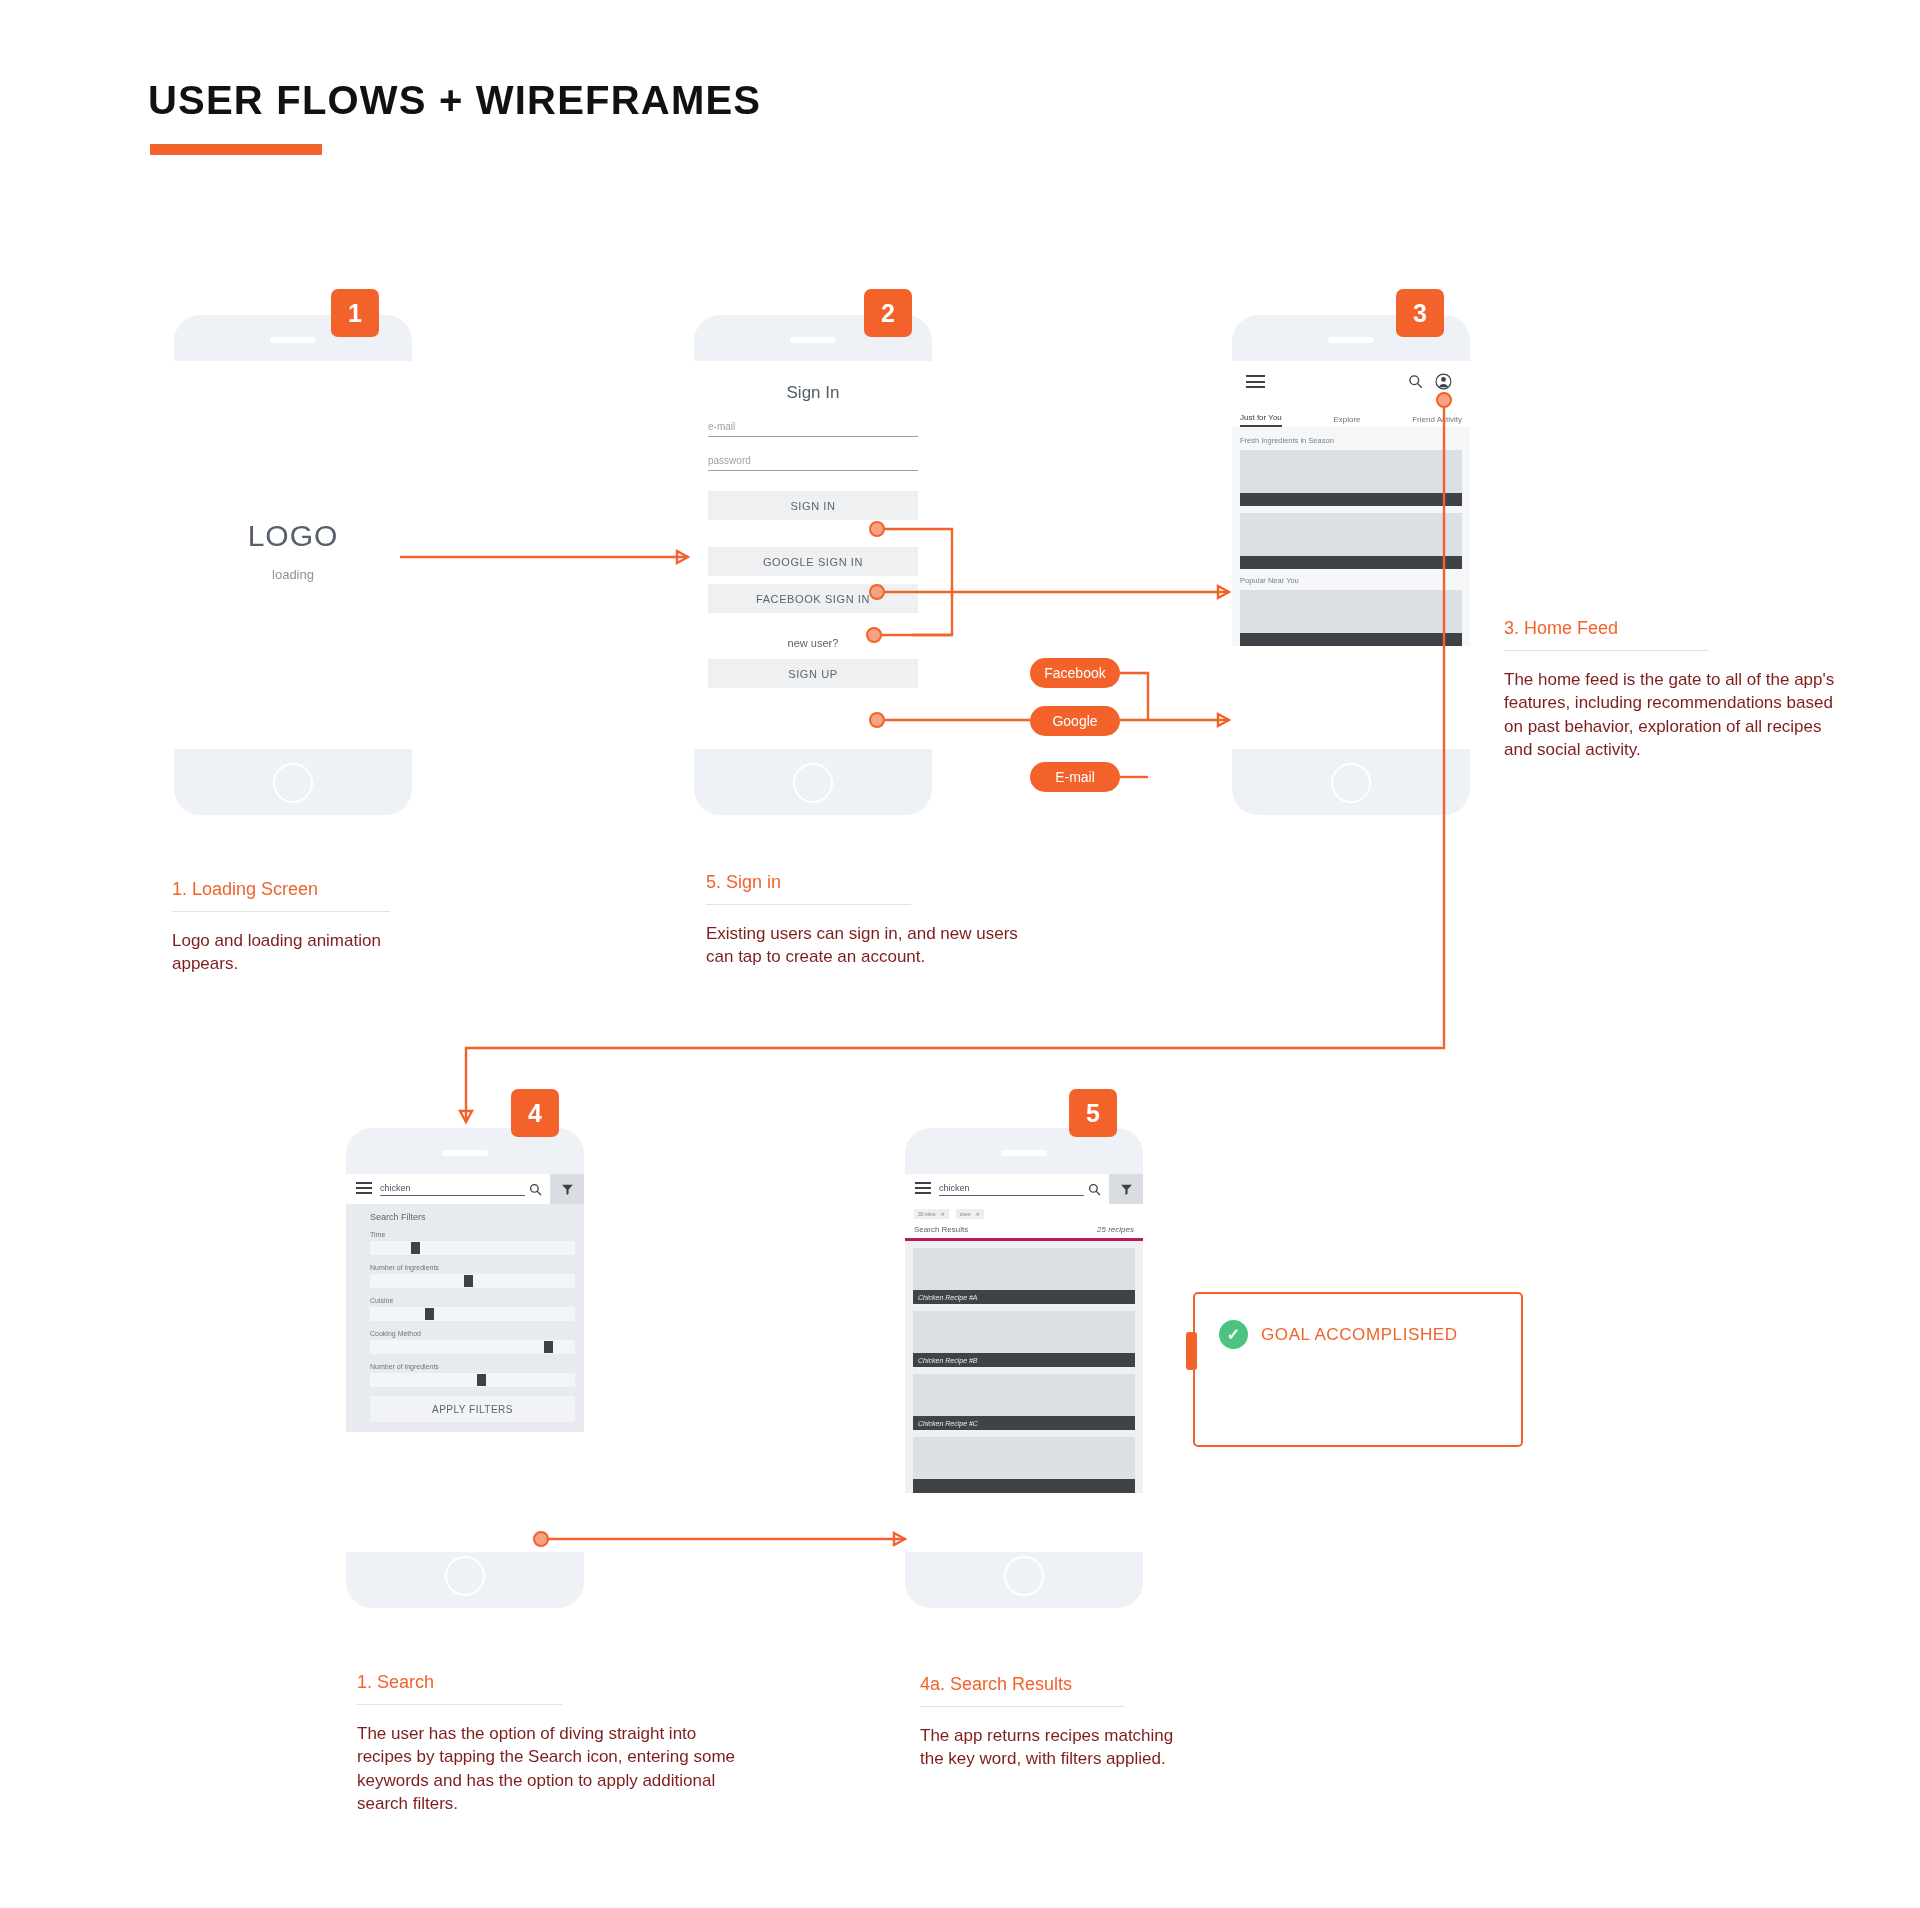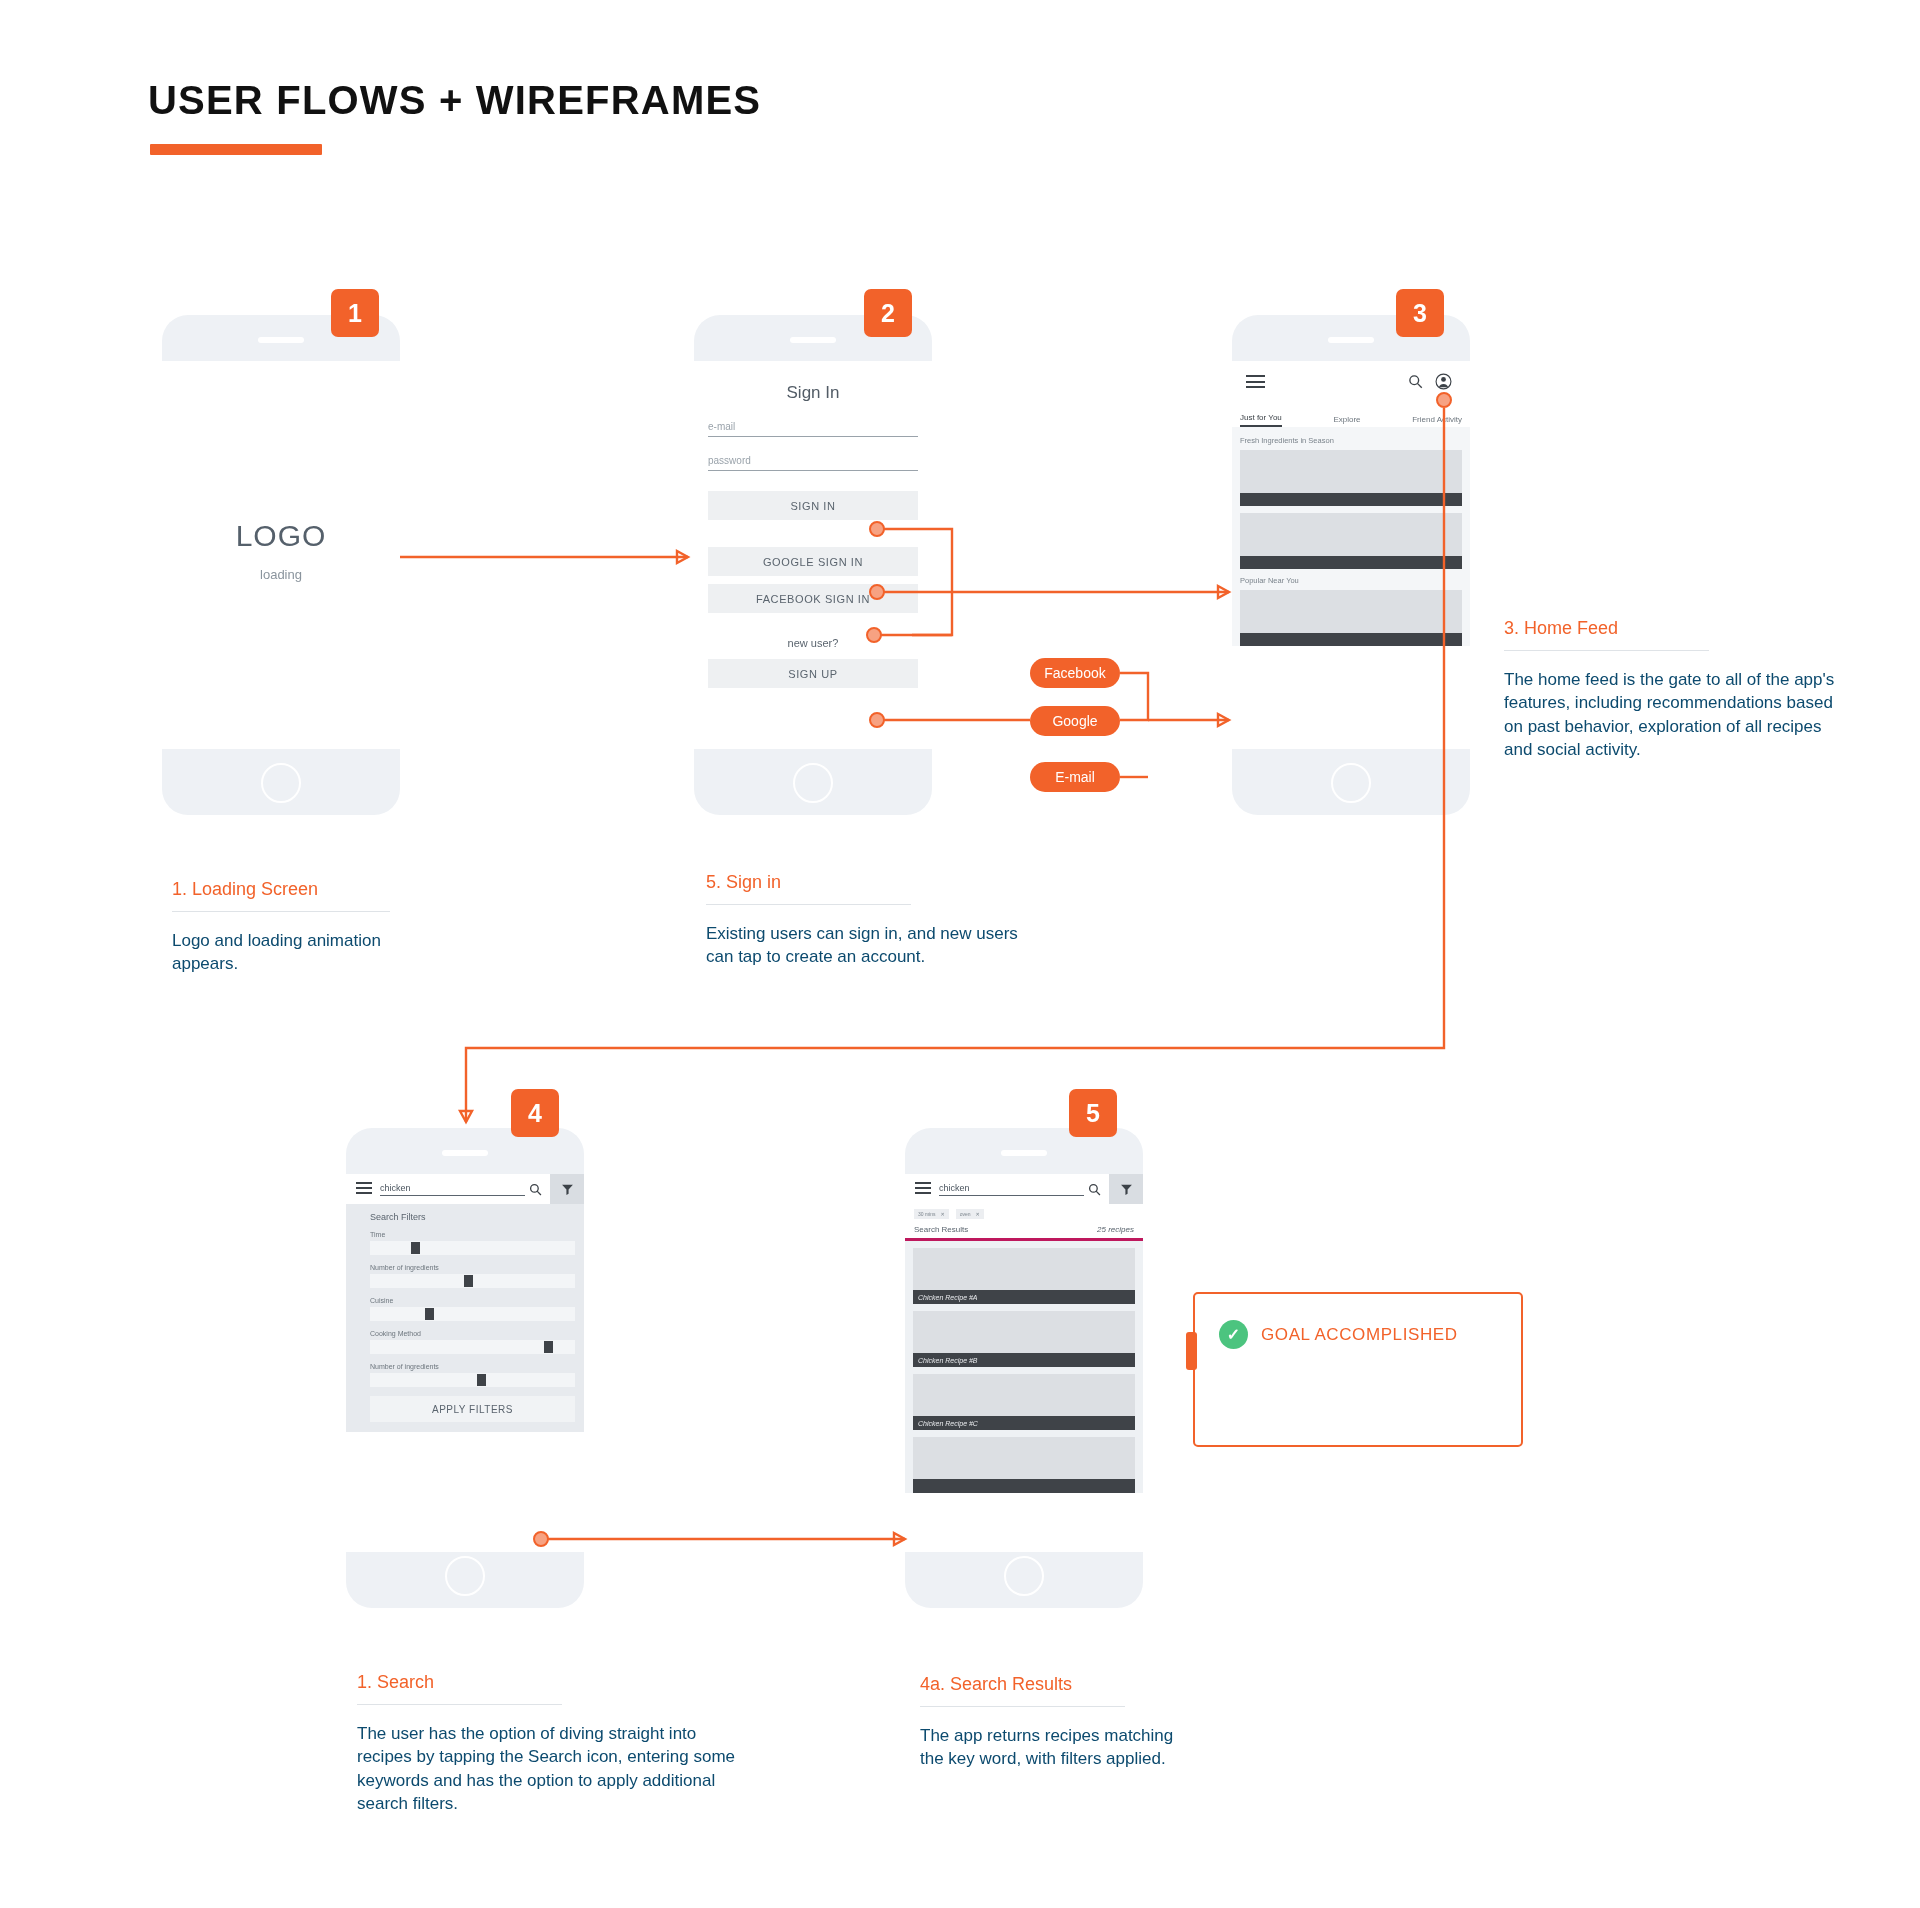--- a/index.html
+++ b/index.html
@@ -146,21 +146,21 @@
     position: absolute; width: 16px; height: 16px; border-radius: 50%;
     background: #f7a282; border: 2px solid #f2622a; z-index: 30;
   }
 
   
   .callout { position: absolute; }
   .callout h3 {
     font-size: 18px; font-weight: 400; color: #f2622a; margin-bottom: 11px; margin-top: 24px;
   }
   .callout .rule { height: 1px; background: #dfe3e7; margin-bottom: 17px; }
-  .callout p { font-size: 17px; line-height: 1.38; color: #0c4a6e; }
+  .callout p { font-size: 17px; line-height: 1.38; color: #7f1d1d; }
 
   
   .goal-card {
     position: absolute; left: 1193px; top: 1292px; width: 330px; height: 155px;
     border: 2px solid #f2622a; border-radius: 5px; background: #fff;
   }
   .goal-tab {
     position: absolute; left: -9px; top: 38px; width: 11px; height: 38px;
     background: #f2622a; border-radius: 3px;
   }
@@ -205,21 +205,21 @@
     <path d="M 1229 720 l -11 -6 v 12 z" fill="#f2622a" stroke="none"></path>
 
     <path d="M 1444 408 V 1048 H 466 V 1122"></path>
     <path d="M 466 1122 l -6 -11 h 12 z" fill="#f2622a" stroke="none"></path>
 
     <path d="M 545 1539 H 905"></path>
     <path d="M 905 1539 l -11 -6 v 12 z" fill="#f2622a" stroke="none"></path>
   </svg>
 
   <div class="badge" style="left:331px; top:289px;">1</div>
-  <div class="phone" style="left:162px; top:315px; width:238px; height:500px;">
+  <div class="phone" style="left:174px; top:315px; width:238px; height:500px;">
     <div class="speaker"></div>
     <div class="screen" style="top:46px; height:388px;">
       <div class="logo-text">LOGO</div>
       <div class="loading-text">loading</div>
     </div>
     <div class="home-btn"></div>
   </div>
 
   <div class="badge" style="left:864px; top:289px;">2</div>
   <div class="phone" style="left:694px; top:315px; width:238px; height:500px;">

